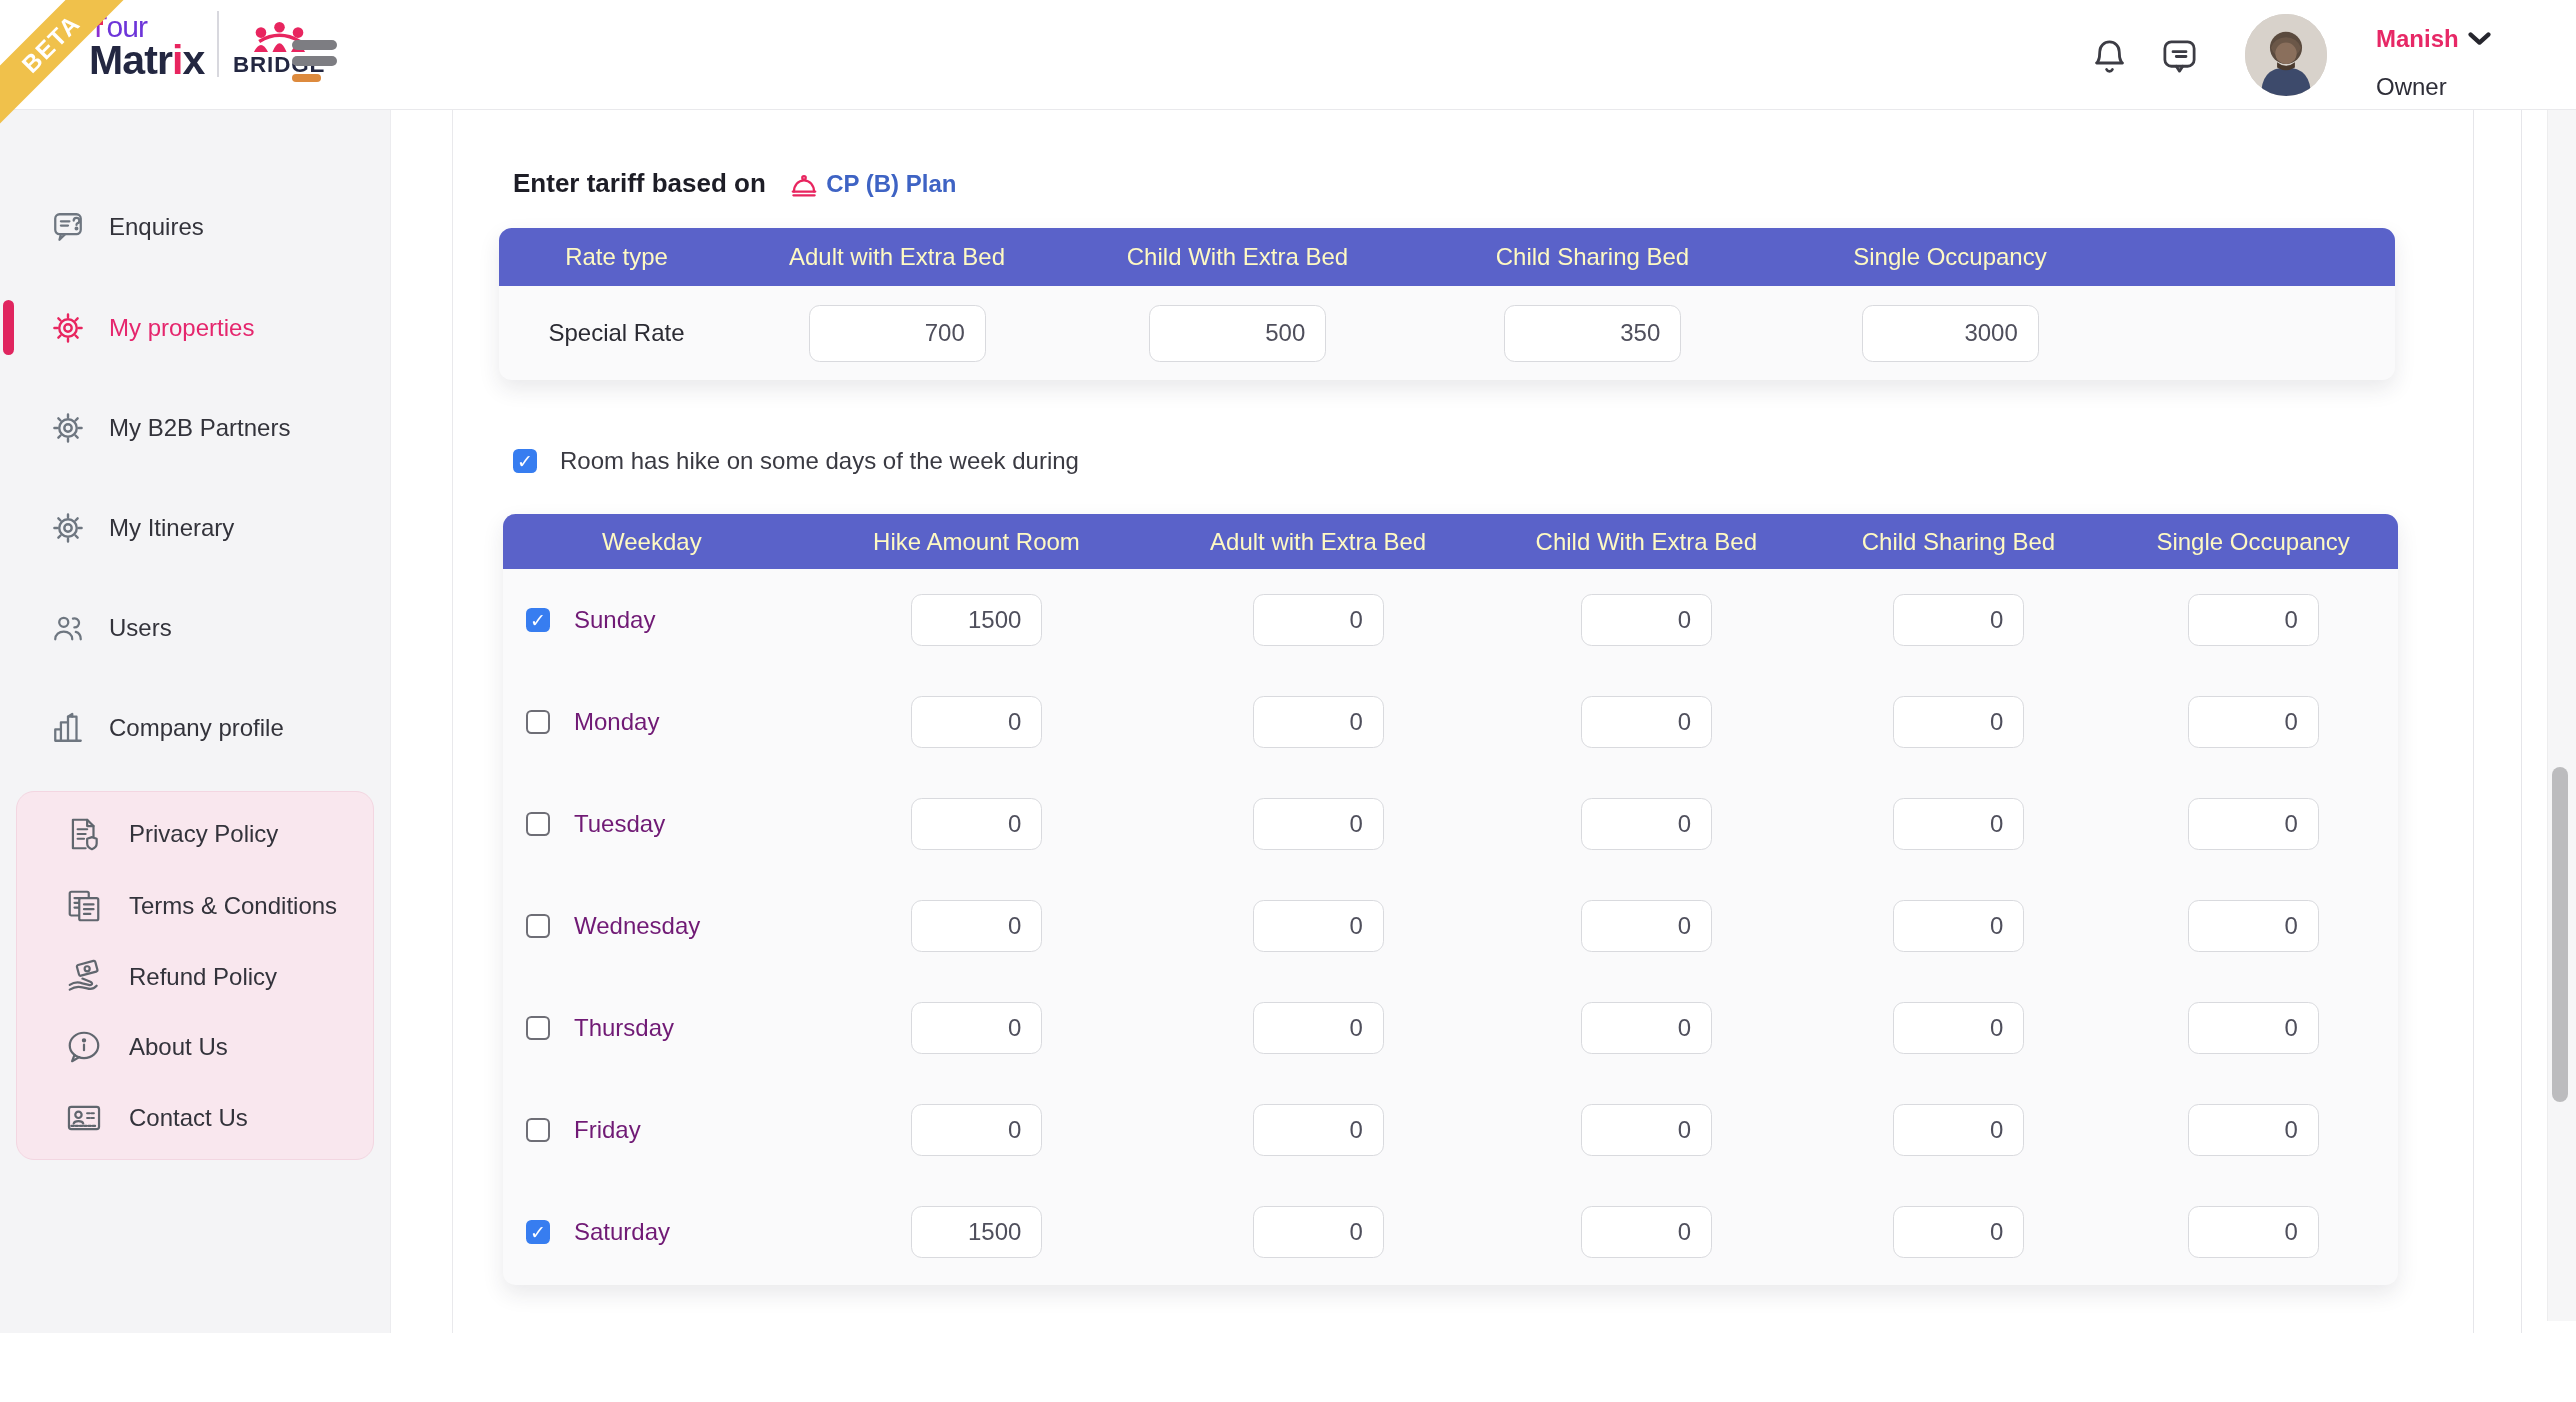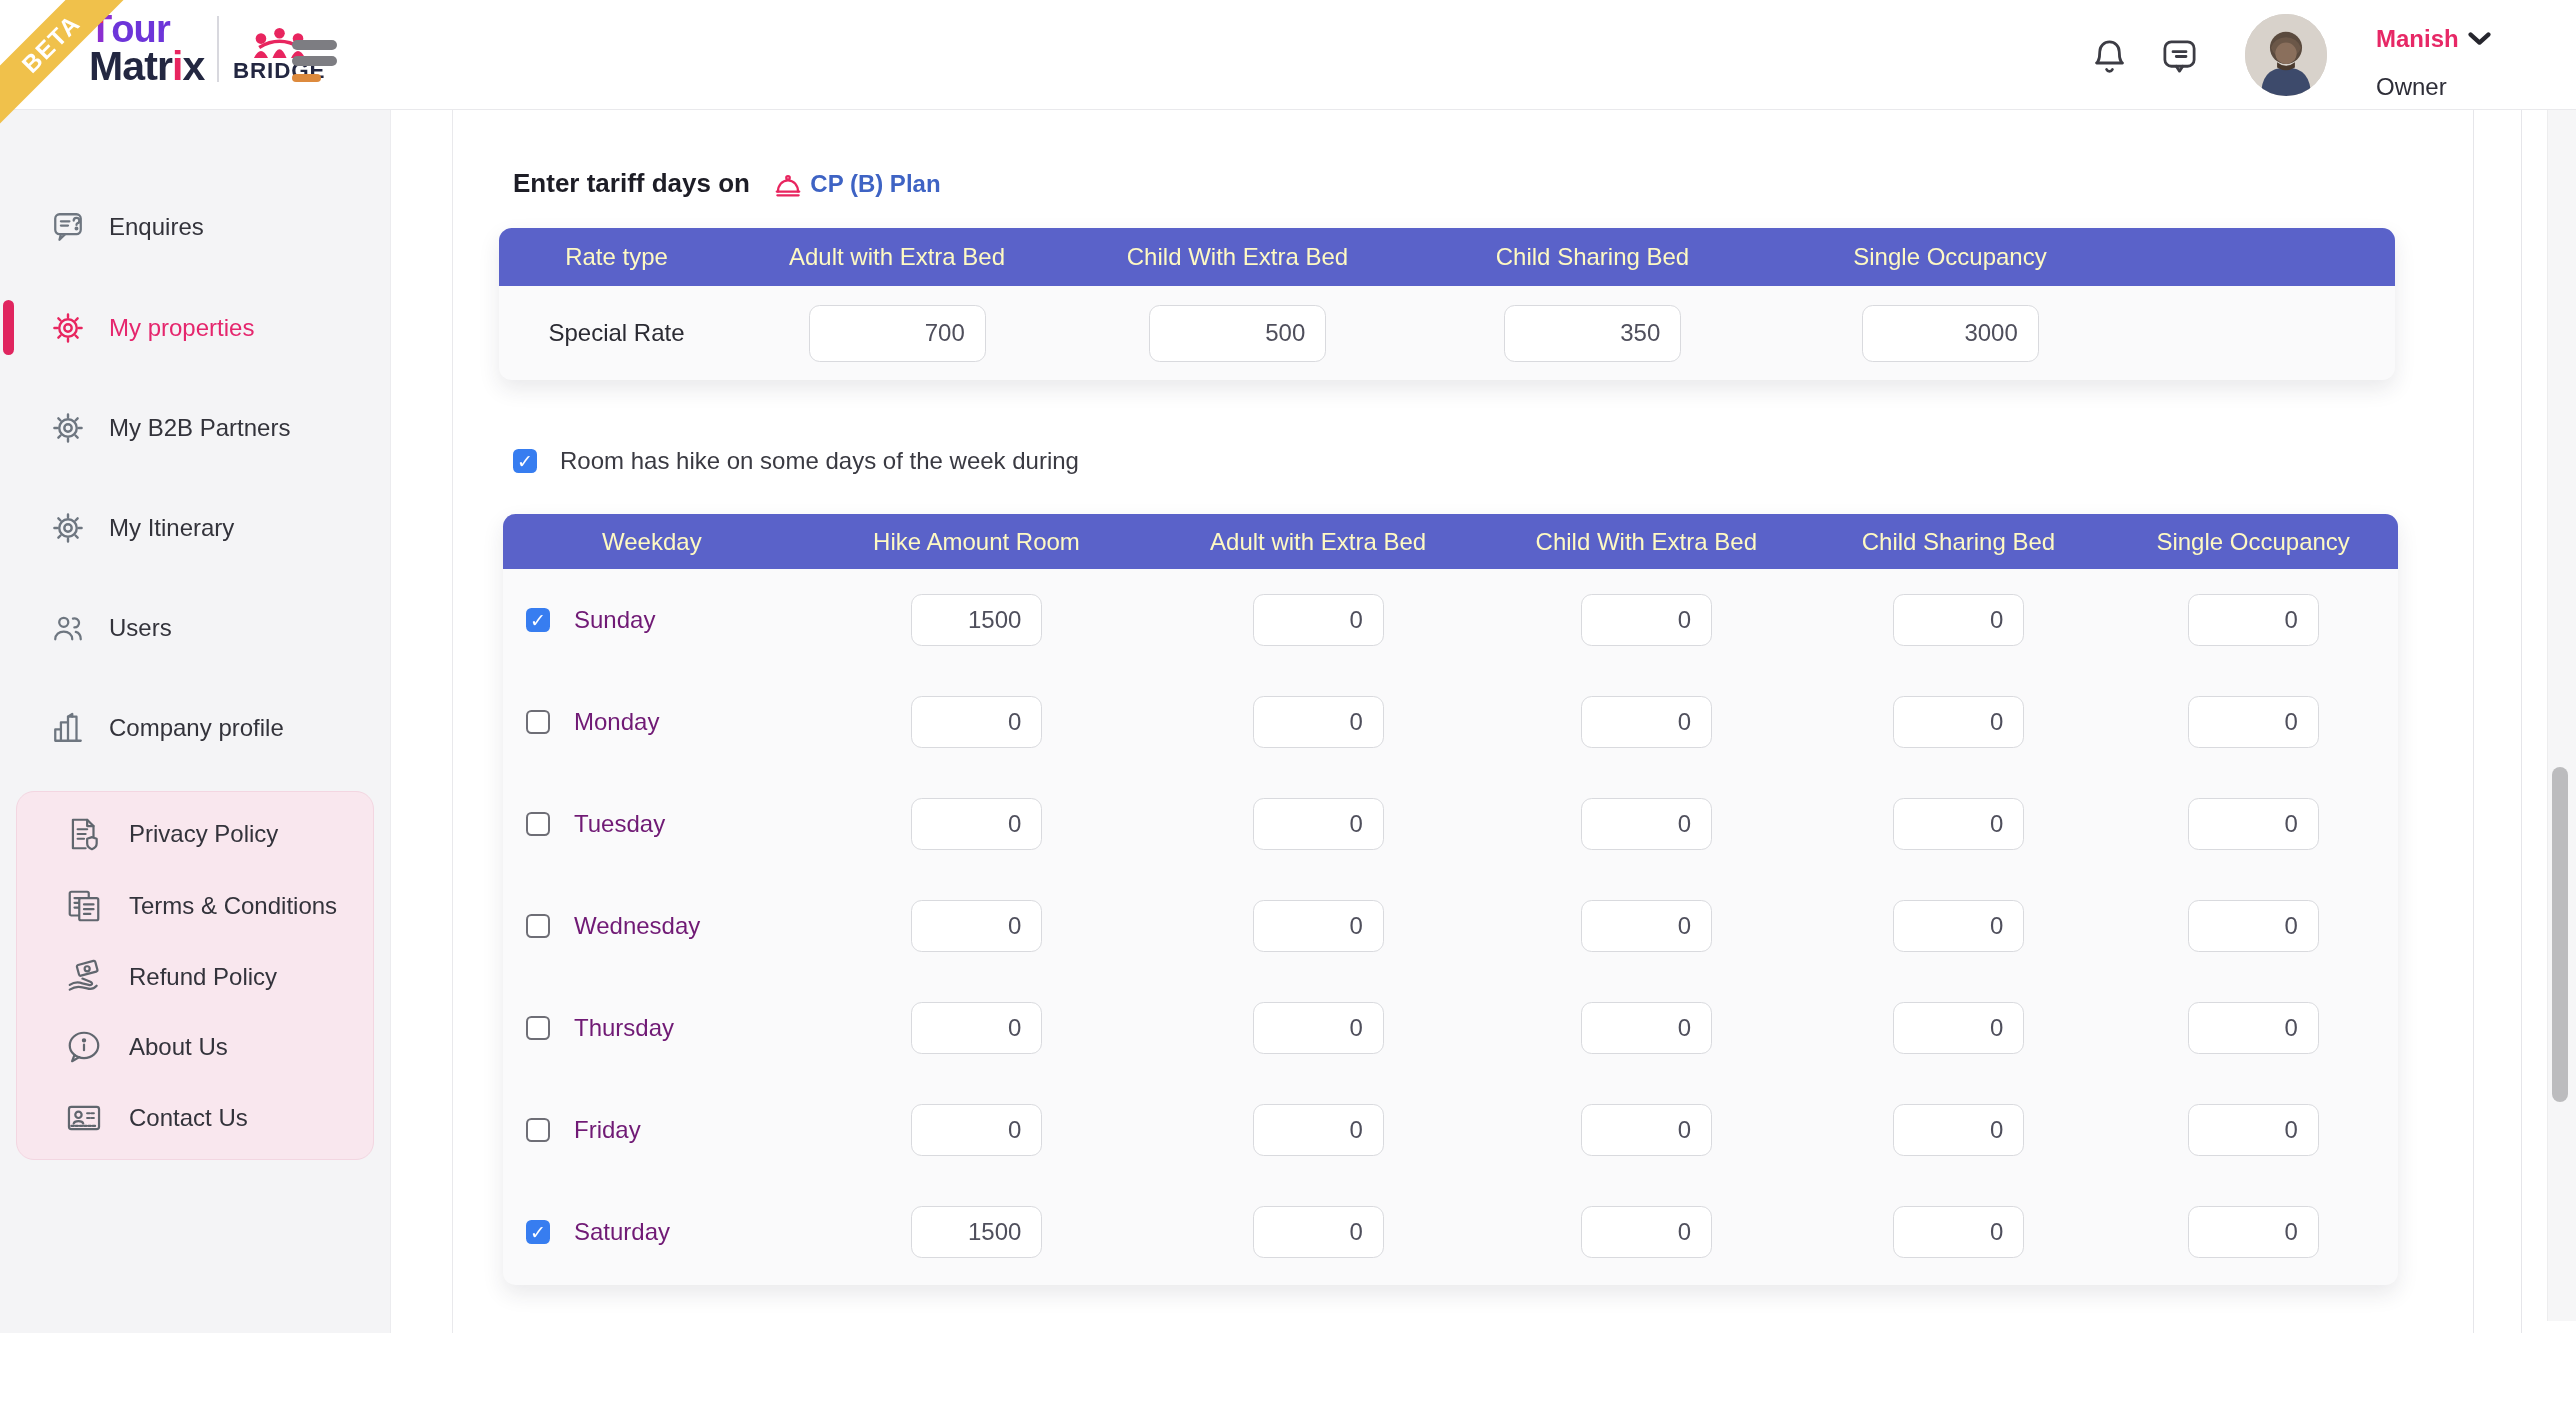--- a/index.html
+++ b/index.html
@@ -8,21 +8,21 @@
 
   
   .header { position:absolute; left:0; top:0; width:2576px; height:110px; background:#ffffff;
             border-bottom:1.8px solid #e9e9ec; z-index:30; }
   .beta-ribbon { position:absolute; left:-52px; top:23px; width:206px; height:41px;
                  background:#f0c14b; transform:rotate(-45deg); display:flex; align-items:center;
                  justify-content:center; color:#ffffff; font-weight:bold; font-size:24px;
                  letter-spacing:1.8px; z-index:40; }
   .logo-block { position:absolute; left:89px; top:10.7px; display:flex; align-items:flex-end; cursor:pointer; }
   .logo-tm { line-height:0.95; }
-  .logo-tour { font-size:38px; font-weight:bold; color:#6d35d9; letter-spacing:-0.9px; }
+  .logo-tour { font-size:30px; font-weight:normal; color:#6d35d9; letter-spacing:-0.9px; }
   .logo-tour .t-mark { color:#8b2fd0; position:relative; }
   .logo-tour .t-mark::after { content:""; position:absolute; left:1.8px; top:2.7px; width:12.5px; height:12.5px;
                               border-radius:50% 50% 0 50%; background:#e8255f; }
   .logo-matrix { font-size:41px; font-weight:bold; color:#232741; letter-spacing:-0.9px; }
   .logo-matrix .i-dot { color:#e8255f; }
   .logo-divider { width:1.8px; height:66px; background:#d8d8de; margin:0 14.3px 3.6px 12.5px; }
   .bridge-block { display:flex; flex-direction:column; align-items:center; margin-bottom:1.8px; }
   .bridge-text { font-size:22.4px; font-weight:bold; color:#232741; letter-spacing:0.9px; }
   .hamburger { position:absolute; left:292px; top:38px; width:47px; height:50px; cursor:pointer; }
   .hamburger .bar { position:absolute; left:0; height:9.8px; border-radius:5.4px; background:#7d7d82; }
@@ -302,21 +302,21 @@
       </span>
       <span class="lbl">Contact Us</span>
     </div>
   </div>
 </div>
 
 <div class="main-panel"></div>
 <div class="inner-scroll-strip"></div>
 
 <div class="tariff-title-row">
-  <span class="tariff-title">Enter tariff days on</span>
+  <span class="tariff-title">Enter tariff based on</span>
   <span class="plan-link">
     <svg width="30" height="30" viewBox="0 0 24 24" fill="none" stroke="#e8255f" stroke-width="1.8" stroke-linecap="round" stroke-linejoin="round">
       <path d="M4 18c0-5 3.5-9 8-9s8 4 8 9"></path>
         <path d="M3 18h18"></path>
         <path d="M3.5 21h17"></path>
         <circle cx="12" cy="7" r="1.4"></circle>
     </svg>
     <span class="txt">CP (B) Plan</span>
   </span>
 </div>

